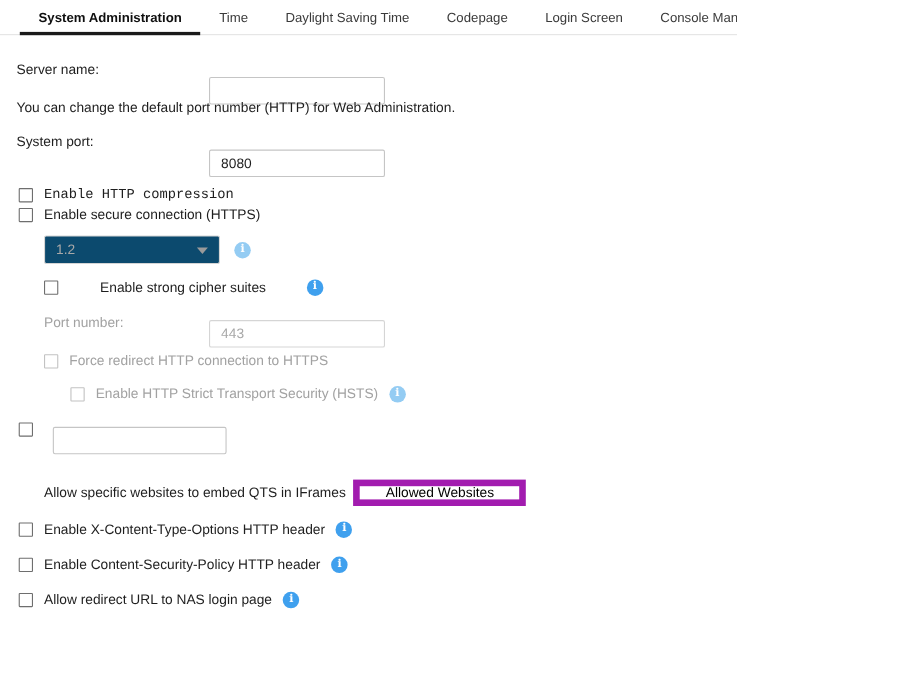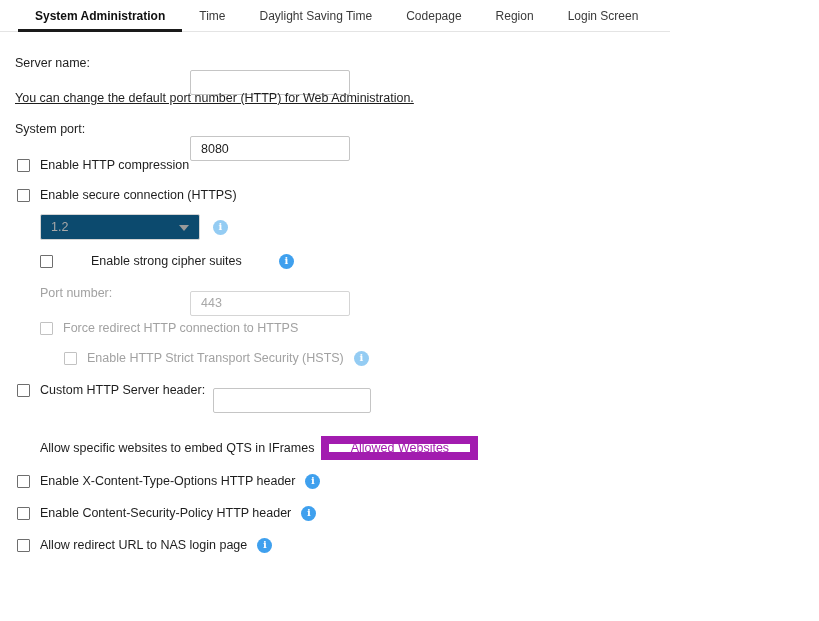--- a/index.html
+++ b/index.html
@@ -43,48 +43,47 @@
                    border-left:5px solid transparent; border-right:5px solid transparent;
                    border-top:6px solid #9a9a9a; }
 
   
   .info { flex:0 0 auto; width:15px; height:15px; border-radius:50%; background:#3fa0ee;
           color:#fff; font-size:10px; font-weight:bold; display:flex; align-items:center;
           justify-content:center; line-height:1; font-family:"DejaVu Serif", serif; }
   .info.light { background:#94ccf3; }
 
   
-  .btn-outline { height:24px; min-width:157px; background:#fff; border:8px solid #a21caf;
-                 font-family:"Liberation Sans",sans-serif; font-size:12.5px; color:#a21caf;
+  .btn-outline { height:24px; min-width:157px; background:#fff; border:6px solid #a21caf;
+                 font-family:"Liberation Sans",sans-serif; font-size:12.5px; color:#000000;
                  display:flex; align-items:center; justify-content:center; padding:0 14px; }
 </style>
 </head>
 <body>
 
 <div id="screen">
 
   <div class="tabbar">
     <div class="tab active">System Administration</div>
     <div class="tab">Time</div>
     <div class="tab">Daylight Saving Time</div>
     <div class="tab">Codepage</div>
-    <div class="tab">Region</div>
     <div class="tab">Login Screen</div>
     <div class="tab">Console Management</div>
   </div>
 
   <div class="abs lbl" style="left:15px; top:56px;">Server name:</div>
   <input class="txtinput" style="left: 190px; top: 50px;" value="">
 
-  <div class="abs lbl" style="left:15px; top:91px;text-decoration:underline;">You can change the default port number (HTTP) for Web Administration.</div>
+  <div class="abs lbl" style="left:15px; top:91px;">You can change the default port number (HTTP) for Web Administration.</div>
 
   <div class="abs lbl" style="left:15px; top:122px;">System port:</div>
   <input class="txtinput" style="left: 190px; top: 116px;" value="8080">
 
-  <div class="row" style="left:17px; top:152px;">
+  <div class="row" style="left:17px; top:164px;font-family:Liberation Mono, monospace;">
     <span class="cb"></span>
     <span class="lbl">Enable HTTP compression</span>
   </div>
 
   <div class="row" style="left:17px; top:182px;">
     <span class="cb"></span>
     <span class="lbl">Enable secure connection (HTTPS)</span>
   </div>
 
   <div class="row" style="left:40px; top:214px;">
@@ -112,21 +111,20 @@
   </div>
 
   <div class="row" style="left:64px; top:345px;">
     <span class="cb dimcb"></span>
     <span class="lbl dim">Enable HTTP Strict Transport Security (HSTS)</span>
     <span class="info light" style="margin-left:10px;">i</span>
   </div>
 
   <div class="row" style="left:17px; top:377px;">
     <span class="cb"></span>
-    <span class="lbl">Custom HTTP Server header:</span>
     <input class="txtinput small" style="margin-left: 8px;" value="">
   </div>
 
 
   <div class="row" style="left:40px; top:435px;">
     <span class="lbl">Allow specific websites to embed QTS in IFrames</span>
     <button class="btn-outline" style="margin-left:7px;">Allowed Websites</button>
   </div>
 
   <div class="row" style="left:17px; top:468px;">

